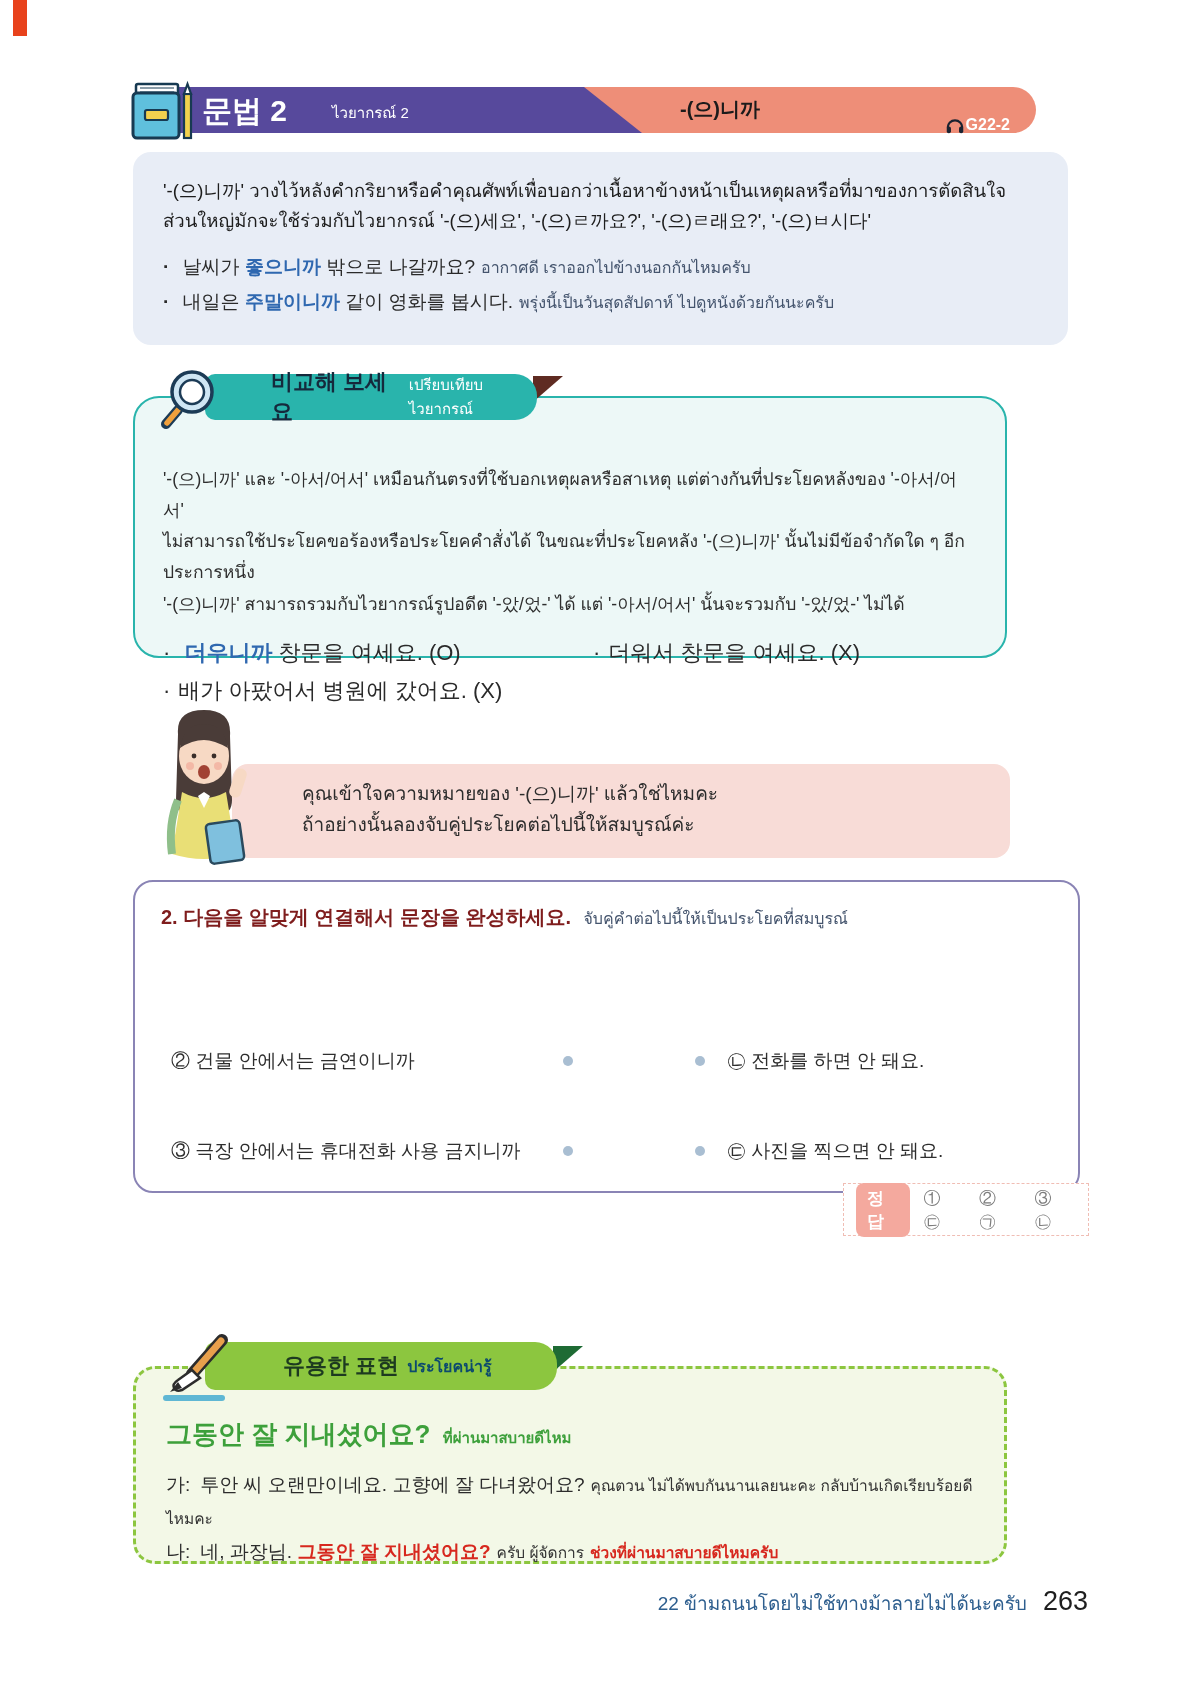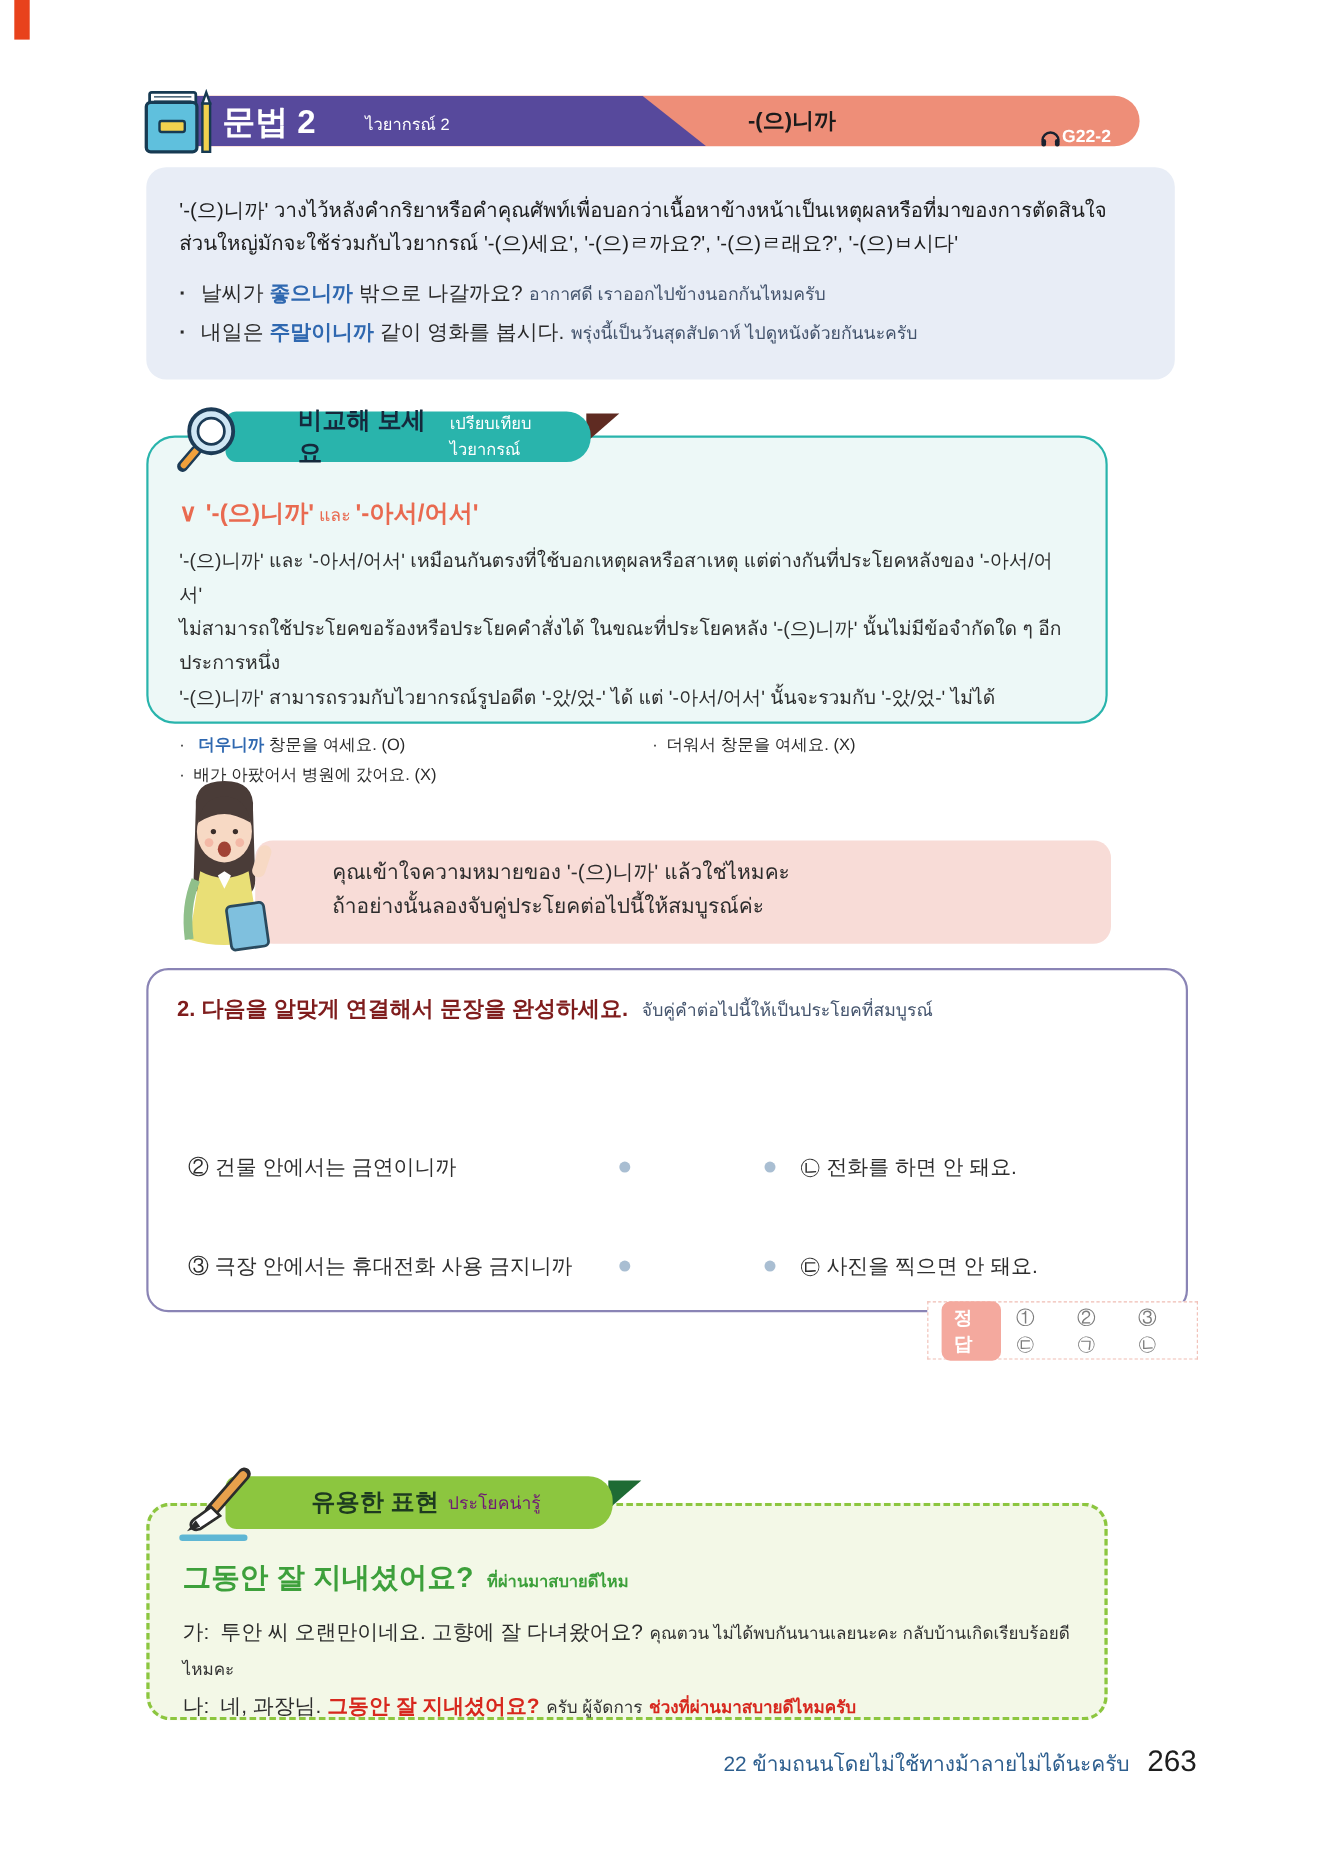--- a/index.html
+++ b/index.html
@@ -40,21 +40,21 @@
   .fold-maroon{position:absolute;left:533px;top:376px;width:0;height:0;z-index:2;
                border-left:30px solid #5f2b22;border-bottom:26px solid transparent;}
   .mag-icon{position:absolute;left:156px;top:366px;z-index:4;}
   .cmp-box{position:absolute;left:133px;top:396px;width:874px;height:262px;background:#edf8f7;
            border:2.5px solid #29b4ac;border-radius:26px;box-sizing:border-box;
            padding:54px 28px 0 28px;}
   .cmp-head{font-size:22px;font-weight:bold;color:#e96a50;}
   .cmp-head .check{margin-right:8px;font-weight:bold;}
   .cmp-head .conj{font-size:16px;font-weight:normal;}
   .cmp-body{margin-top:12px;font-size:17.5px;color:#2e2e2e;line-height:1.78;}
-  .cmp-ex{margin-top:10px;font-size:15px;color:#2a2a2a;}
+  .cmp-ex{margin-top:10px;font-size:22px;color:#2a2a2a;}
   .cmp-ex-row{display:flex;}
   .cmp-ex-row .cell-l{flex:0 0 430px;}
   .cmp-ex .line{margin-top:8px;}
   .cmp-ex .line::before{content:"·";margin-right:8px;}
 
   
   .char-icon{position:absolute;left:148px;top:704px;z-index:3;}
   .bubble{position:absolute;left:232px;top:764px;width:778px;height:94px;background:#f8dcd7;
           border-radius:16px;box-sizing:border-box;padding:15px 20px 0 70px;}
   .bubble .line{font-size:19px;color:#2c2c2c;line-height:1.62;}
@@ -77,21 +77,21 @@
            padding:0 12px;gap:14px;background:#ffffff;}
   .ans-badge{background:#f4a99e;color:#ffffff;font-size:17px;font-weight:bold;
              padding:4px 11px;border-radius:8px;}
   .ans-item{font-size:17px;color:#7c7c7c;letter-spacing:2px;}
 
   
   .grn-banner{position:absolute;left:205px;top:1342px;width:352px;height:48px;background:#8cc63f;
               border-radius:10px 22px 22px 10px;z-index:3;display:flex;align-items:center;
               padding-left:78px;box-sizing:border-box;gap:8px;}
   .grn-banner .ko{font-size:22px;font-weight:bold;color:#1d3a20;}
-  .grn-banner .th{font-size:16px;color:#701a75;}
+  .grn-banner .th{font-size:16px;color:#0c4a6e;font-weight:bold;}
   .fold-green{position:absolute;left:553px;top:1346px;width:0;height:0;z-index:2;
               border-left:30px solid #1e6b34;border-bottom:26px solid transparent;}
   .brush-icon{position:absolute;left:152px;top:1332px;z-index:4;}
   .grn-box{position:absolute;left:133px;top:1366px;width:874px;height:198px;background:#f3f8e7;
            border:3px dashed #8cc63f;border-radius:22px;box-sizing:border-box;
            padding:48px 28px 0 30px;}
   .grn-title .ko{font-size:26px;font-weight:bold;color:#3da03b;}
   .grn-title .th{font-size:15px;font-weight:bold;color:#3da03b;margin-left:8px;}
   .dlg{margin-top:16px;font-size:19px;color:#2c2c2c;line-height:1.75;}
   .dlg .lbl{margin-right:10px;}
@@ -153,23 +153,20 @@
     <span class="ko">비교해 보세요</span>
     <span class="th">เปรียบเทียบไวยากรณ์</span>
   </div>
   <svg class="mag-icon" width="66" height="70" viewBox="0 0 66 70">
     <line x1="22" y1="44" x2="10" y2="58" stroke="#1c3b56" stroke-width="10" stroke-linecap="round"></line>
     <line x1="22" y1="44" x2="11" y2="57" stroke="#f0a03c" stroke-width="5.5" stroke-linecap="round"></line>
     <circle cx="36" cy="26" r="20" fill="#cfe6f4" stroke="#1c3b56" stroke-width="3.5"></circle>
     <circle cx="36" cy="26" r="12" fill="#ffffff" stroke="#1c3b56" stroke-width="2.5"></circle>
   </svg>
   <div class="cmp-box">
-    <div class="cmp-head">
-      <span class="check">∨</span><span>'-(으)니까'</span><span class="conj"> และ </span><span>'-아서/어서'</span>
-    </div>
     <div class="cmp-body">
       <div>'-(으)니까' และ '-아서/어서' เหมือนกันตรงที่ใช้บอกเหตุผลหรือสาเหตุ แต่ต่างกันที่ประโยคหลังของ '-아서/어서'</div>
       <div>ไม่สามารถใช้ประโยคขอร้องหรือประโยคคำสั่งได้ ในขณะที่ประโยคหลัง '-(으)니까' นั้นไม่มีข้อจำกัดใด ๆ อีกประการหนึ่ง</div>
       <div>'-(으)니까' สามารถรวมกับไวยากรณ์รูปอดีต '-았/었-' ได้ แต่ '-아서/어서' นั้นจะรวมกับ '-았/었-' ไม่ได้</div>
     </div>
     <div class="cmp-ex">
       <div class="cmp-ex-row">
         <div class="cell-l line">
           <span class="hl">더우니까</span><span> 창문을 여세요. (O)</span>
         </div>

